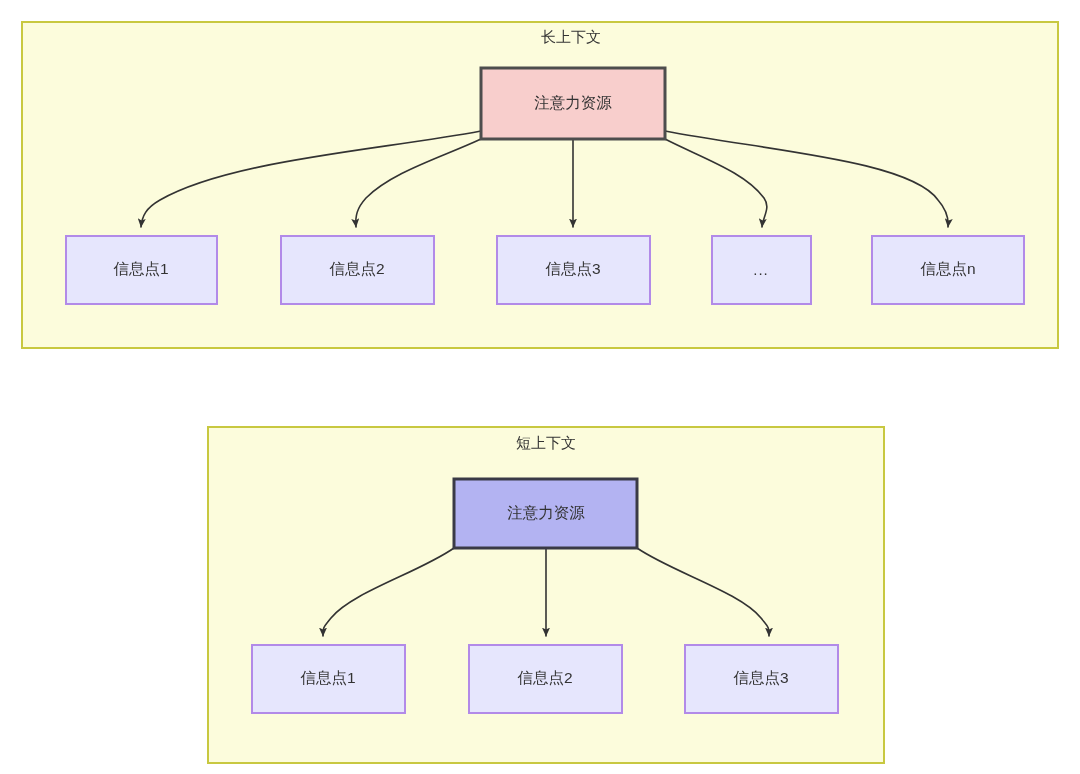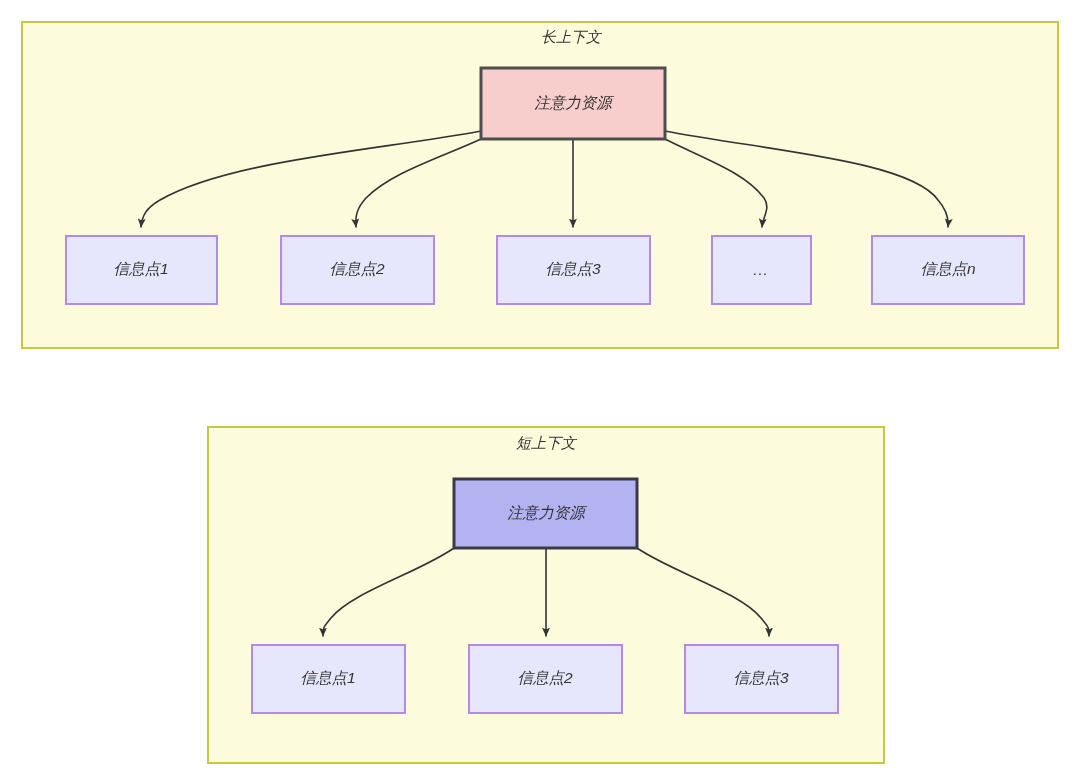--- a/index.html
+++ b/index.html
@@ -11,21 +11,20 @@
     width: 1080px;
     height: 774px;
     font-family: "Liberation Sans", "DejaVu Sans", sans-serif;
     overflow: hidden;
     position: relative;
   }
   #stage {
     position: relative;
     width: 1080px;
     height: 774px;
-    font-style: italic;
   }
   svg.diagram {
     position: absolute;
     top: 0;
     left: 0;
     width: 1080px;
     height: 774px;
     display: block;
   }
   .container-rect {

